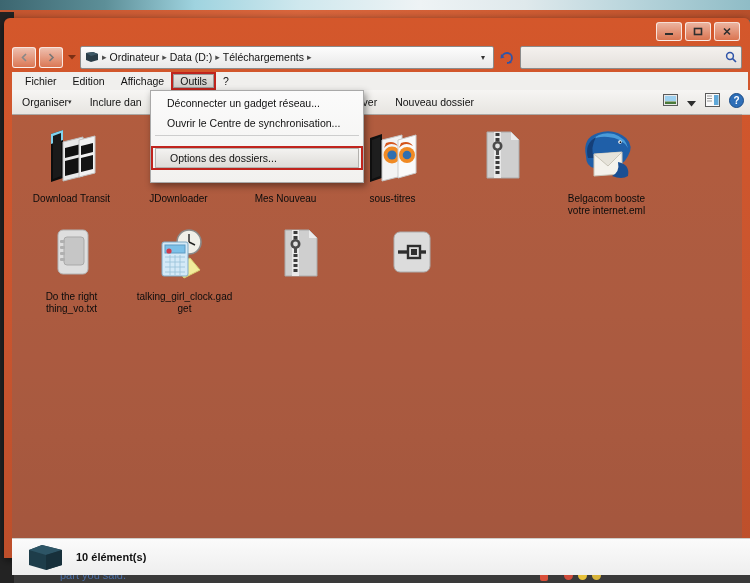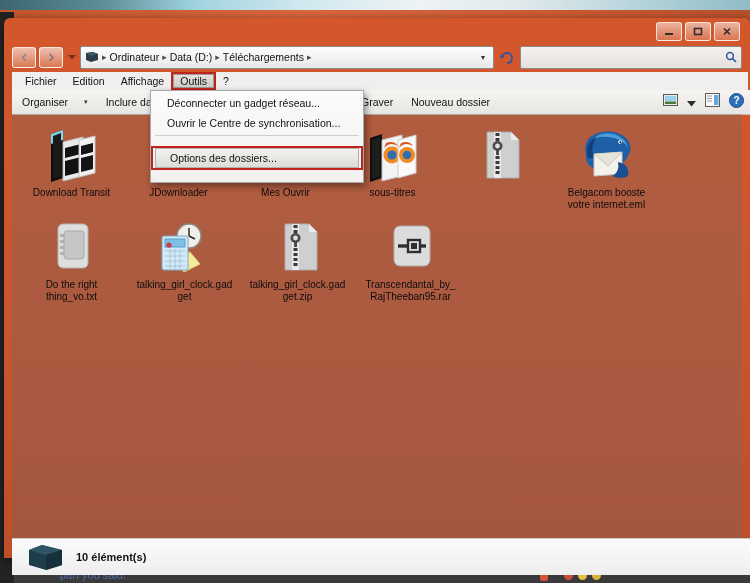--- a/index.html
+++ b/index.html
@@ -71,40 +71,40 @@
   .menubar{position:absolute;left:8px;top:54px;width:730px;height:18px;
     background:#f0efed;display:flex;align-items:center;padding-left:6px;gap:2px;}
   .mitem{font-size:10.5px;color:#111;padding:1px 7px;white-space:nowrap;}
   .mitem.sel{background:linear-gradient(180deg,#e4e2df,#cfcdc9);border:1px solid #9a9a9a;padding:0 6px;}
   .redbox{outline:2px solid #c0241d;outline-offset:0;}
 
   
   .toolbar{position:absolute;left:8px;top:72px;width:730px;height:24px;
     background:linear-gradient(180deg,#f6f5f3,#e7e5e1);border-bottom:1px solid #c6c2bc;
     display:flex;align-items:center;padding-left:10px;gap:18px;}
-  .tbtn{font-size:10.5px;color:#111;display:flex;align-items:center;gap:16px;white-space:nowrap;}
+  .tbtn{font-size:10.5px;color:#111;display:flex;align-items:center;gap:0;white-space:nowrap;}
   .tb-caret{font-size:7px;color:#333;}
   .tb-right{position:absolute;right:8px;display:flex;align-items:center;gap:9px;}
 
   
   .dropdown{position:absolute;left:146px;top:72px;width:212px;
     background:linear-gradient(180deg,#fbfbfb,#f2f1ef);border:1px solid #a9a9a9;
     box-shadow:2px 3px 7px rgba(0,0,0,.42);padding:2px 0;z-index:40;}
   .ditem{font-size:10.5px;color:#111;padding:4px 6px 4px 16px;white-space:nowrap;}
   .dsep{height:1px;background:#cdcdcd;margin:2px 4px;}
   .ditem.hl{background:linear-gradient(180deg,#f3f2f0,#dedcd8);border:1px solid #b3b1ad;
     margin:12px 2px;padding:3px 6px 3px 14px;}
   .dhl-wrap{outline:2px solid #c0241d;margin:2px 2px;}
 
   
   .filespane{position:absolute;left:8px;top:96px;width:730px;height:424px;
     background:rgba(105,105,105,.30);overflow:hidden;}
   .grid{display:flex;flex-wrap:wrap;padding:6px 0 0 6px;}
   .fitem{width:103px;padding:6px 2px 2px;display:flex;flex-direction:column;
-    align-items:center;gap:3px;}
+    align-items:center;gap:9px;}
   .ficon{width:58px;height:58px;display:flex;align-items:flex-end;justify-content:center;}
   .flabel{font-size:10px;color:#0c0c0c;text-align:center;line-height:11.5px;
     word-break:break-word;max-width:96px;}
 
   
   .statusbar{position:absolute;left:8px;top:520px;width:730px;height:36px;
     background:linear-gradient(180deg,#fbfbfb,#eeeeee);border-top:1px solid #cfcdc9;
     display:flex;align-items:center;gap:10px;padding-left:14px;}
   .statusicon{width:40px;height:28px;}
   .statustxt{font-size:11px;color:#111;font-weight:bold;}
@@ -347,21 +347,21 @@
               <path d="M8 8 L20 4 L20 50 L8 54 Z" fill="#0f0f0f"></path>
               <path d="M10 10 L18 7 L18 48 L10 51 Z" fill="#1d1d1d"></path>
               <path d="M20 12 L40 7 L40 48 L20 53 Z" fill="#ececec" stroke="#c0c0c0"></path>
               <path d="M22 18 L38 14 L38 25 L22 29 Z" fill="#111"></path>
               <path d="M22 32 L38 28 L38 44 L22 48 Z" fill="#111"></path>
               <path d="M36 10 L52 6 L52 44 L36 48 Z" fill="#f4f4f4" stroke="#c8c8c8"></path>
               <path d="M38 16 L50 13 L50 22 L38 25 Z" fill="#151515"></path>
               <path d="M38 28 L50 25 L50 40 L38 43 Z" fill="#151515"></path>
             </svg>
           </div>
-          <div class="flabel">Mes Ouvrir</div>
+          <div class="flabel">Mes Nouveau</div>
         </div>
 
         <div class="fitem">
           <div class="ficon">
             <svg width="58" height="56" viewBox="0 0 58 56">
               <path d="M6 10 L18 6 L18 50 L6 54 Z" fill="#101010"></path>
               <path d="M8 12 L16 9 L16 48 L8 51 Z" fill="#1e1e1e"></path>
               <path d="M18 12 L38 7 L38 48 L18 53 Z" fill="#f3f3f3" stroke="#c6c6c6"></path>
               <circle cx="28" cy="27" r="8.5" fill="#f08a24"></circle>
               <circle cx="28" cy="27" r="4.6" fill="#2f6fb0"></circle>
@@ -458,33 +458,31 @@
                 <rect x="24.5" y="28" width="4" height="3"></rect>
                 <rect x="24.5" y="33" width="4" height="3"></rect>
                 <rect x="24.5" y="38" width="4" height="3"></rect>
                 <rect x="24.5" y="43" width="4" height="3"></rect>
               </g>
               <circle cx="26.5" cy="18" r="5" fill="#4a4a4a"></circle>
               <circle cx="26.5" cy="18" r="2.4" fill="#e0e0e0"></circle>
               <rect x="25" y="21" width="3" height="6" fill="#4a4a4a"></rect>
             </svg>
           </div>
-          <div class="flabel">talking_girl_clock.gadget.zip</div>
         </div>
 
         <div class="fitem" style="margin-left:6px;">
           <div class="ficon">
             <svg width="58" height="56" viewBox="0 0 58 56">
               <rect x="12" y="6" width="36" height="40" rx="6" fill="#dcdcdc" stroke="#adadad"></rect>
               <path d="M16 26 h28" stroke="#2e2e2e" stroke-width="3.4"></path>
               <rect x="26" y="20" width="12" height="12" fill="#dcdcdc" stroke="#2e2e2e" stroke-width="2.4"></rect>
               <rect x="29" y="23" width="6" height="6" fill="#2e2e2e"></rect>
             </svg>
           </div>
-          <div class="flabel">Transcendantal_by_RajTheeban95.rar</div>
         </div>
 
       </div>
     </div>
 
     <div class="statusbar">
       <span class="statusicon">
         <svg width="40" height="28" viewBox="0 0 40 28">
           <path d="M3 7 L16 2 L36 7 L36 22 L20 27 L3 22 Z" fill="#1e3d4a"></path>
           <path d="M3 7 L16 2 L36 7 L20 12 Z" fill="#2d5566"></path>

